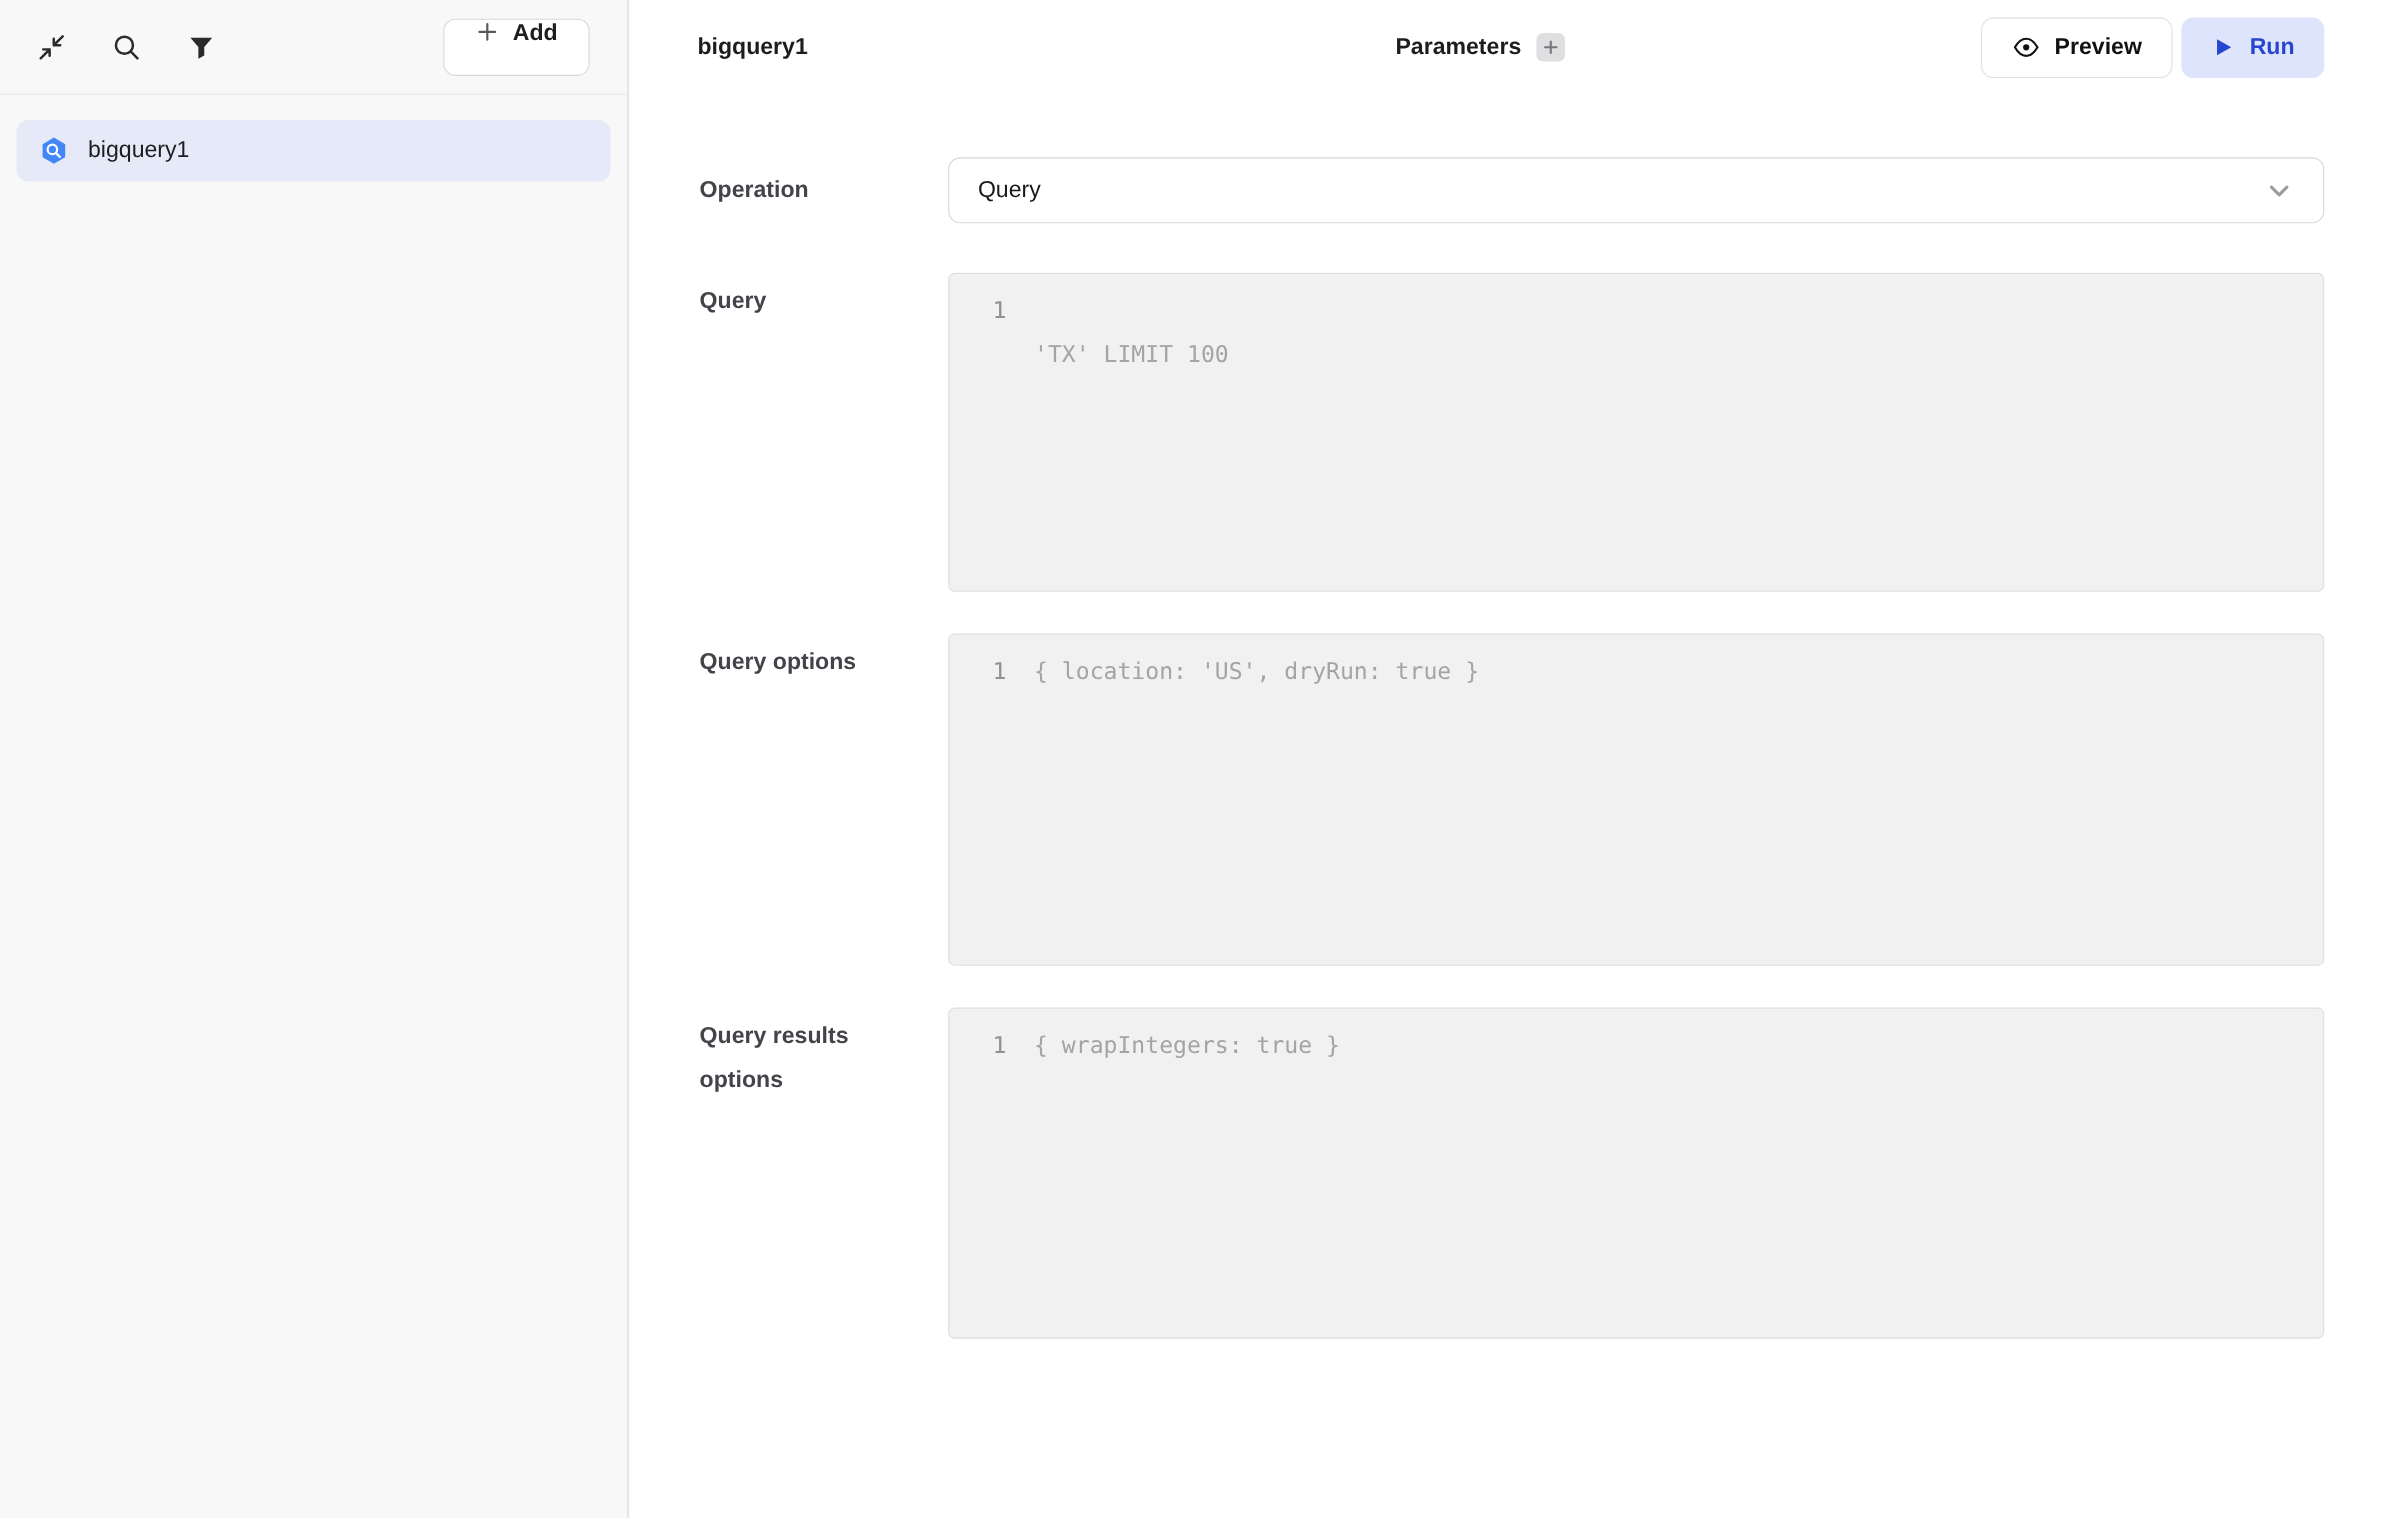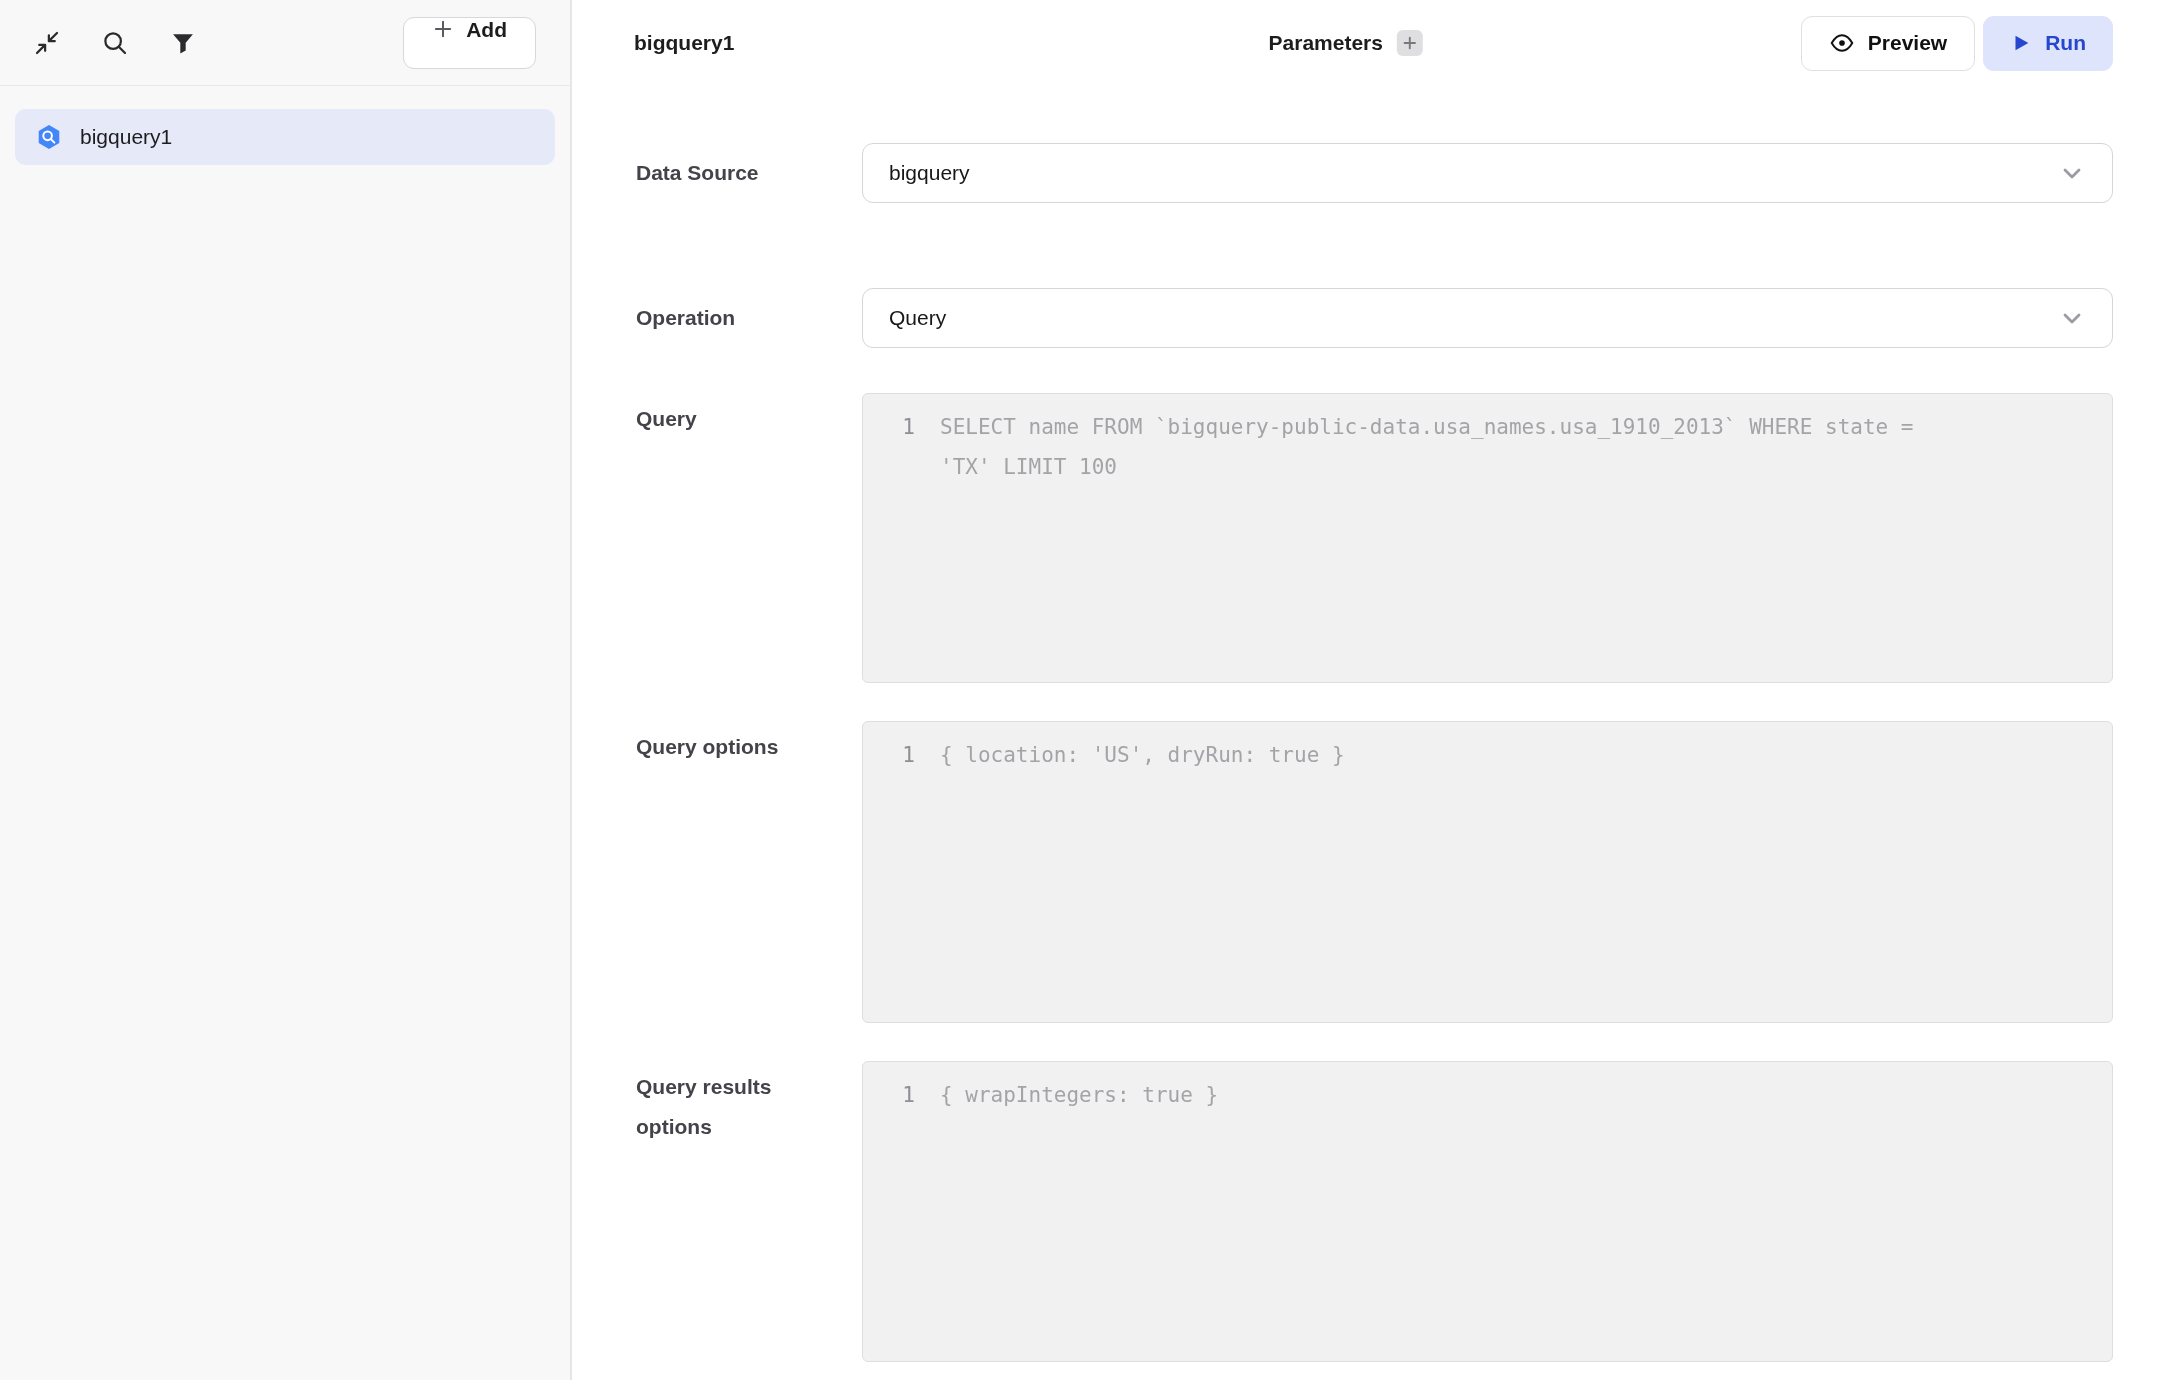--- a/index.html
+++ b/index.html
@@ -258,54 +258,41 @@
           <svg width="22" height="22" viewBox="0 0 24 24" fill="currentColor">
             <polygon points="6,4 20,12 6,20"></polygon>
           </svg>
           <span>Run</span>
         </button>
       </div>
     </div>
 
     <div class="form">
 
-      <div class="form-row center gap-a">
-        <div class="form-label">Data Source</div>
-        <div class="field">
-          <div class="dropdown">
-            <span>bigquery</span>
-            <span class="chev">
-              <svg width="28" height="28" viewBox="0 0 24 24" fill="none" stroke="currentColor" stroke-width="2.4" stroke-linecap="round" stroke-linejoin="round">
-                <path d="M6 9.5 L12 15.5 L18 9.5"></path>
-              </svg>
-            </span>
-          </div>
-        </div>
-      </div>
 
       <div class="form-row center gap-b">
         <div class="form-label">Operation</div>
         <div class="field">
           <div class="dropdown">
             <span>Query</span>
             <span class="chev">
               <svg width="28" height="28" viewBox="0 0 24 24" fill="none" stroke="currentColor" stroke-width="2.4" stroke-linecap="round" stroke-linejoin="round">
                 <path d="M6 9.5 L12 15.5 L18 9.5"></path>
               </svg>
             </span>
           </div>
         </div>
       </div>
 
       <div class="form-row top gap-c">
         <div class="form-label">Query</div>
         <div class="field">
           <div class="code-editor ed-query">
             <div class="gutter">1</div>
-            <div class="code"><span>SELECT name FROM `bigquery-public-data.usa_names.usa_1910_2013` WHERE state =</span><br><span>'TX' LIMIT 100</span></div>
+            <div class="code"><br><span>'TX' LIMIT 100</span></div>
           </div>
         </div>
       </div>
 
       <div class="form-row top gap-c">
         <div class="form-label">Query options</div>
         <div class="field">
           <div class="code-editor ed-options">
             <div class="gutter">1</div>
             <div class="code">{ location: 'US', dryRun: true }</div>

